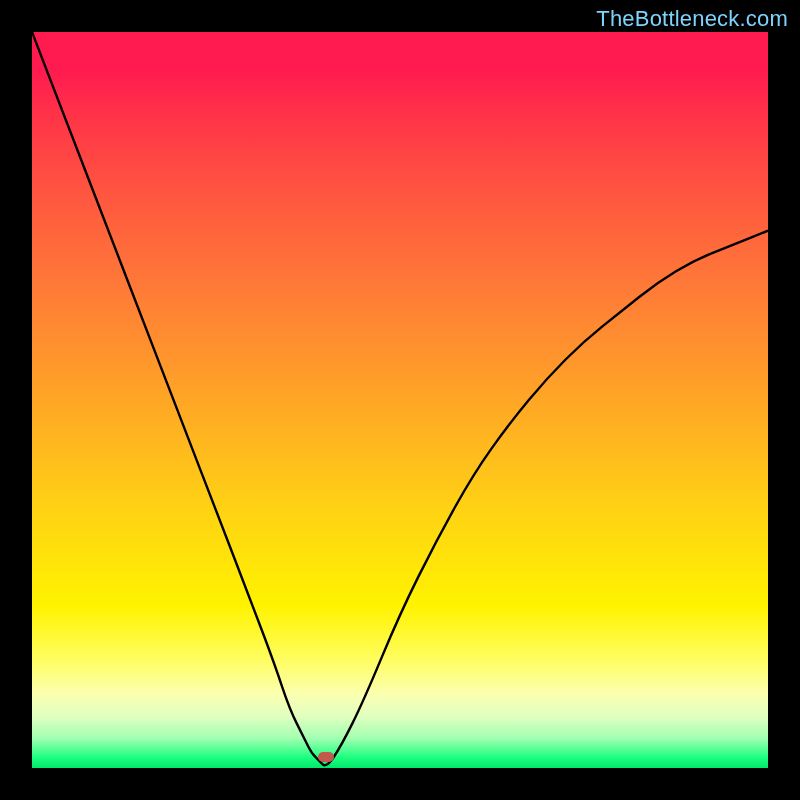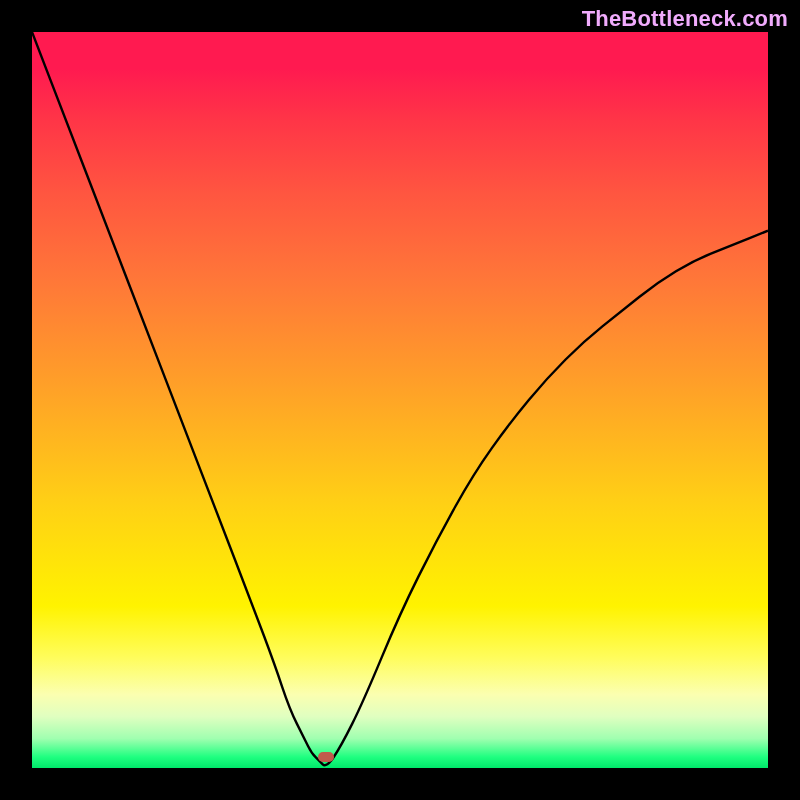--- a/index.html
+++ b/index.html
@@ -39,23 +39,23 @@
       #e0ffc0 93%,
       #a0ffb0 96%,
       #1fff80 98.5%,
       #00e86a 100%
     );
   }
   .watermark {
     position: absolute;
     top: 6px;
     right: 12px;
-    color: #f0abfc;
+    color: #7dd3fc;
     font-size: 22px;
-    font-weight: 700;
+    font-weight: 400;
     letter-spacing: 0.2px;
   }
   svg.curve {
     position: absolute;
     left: 0;
     top: 0;
     width: 736px;
     height: 736px;
   }
   .marker {

